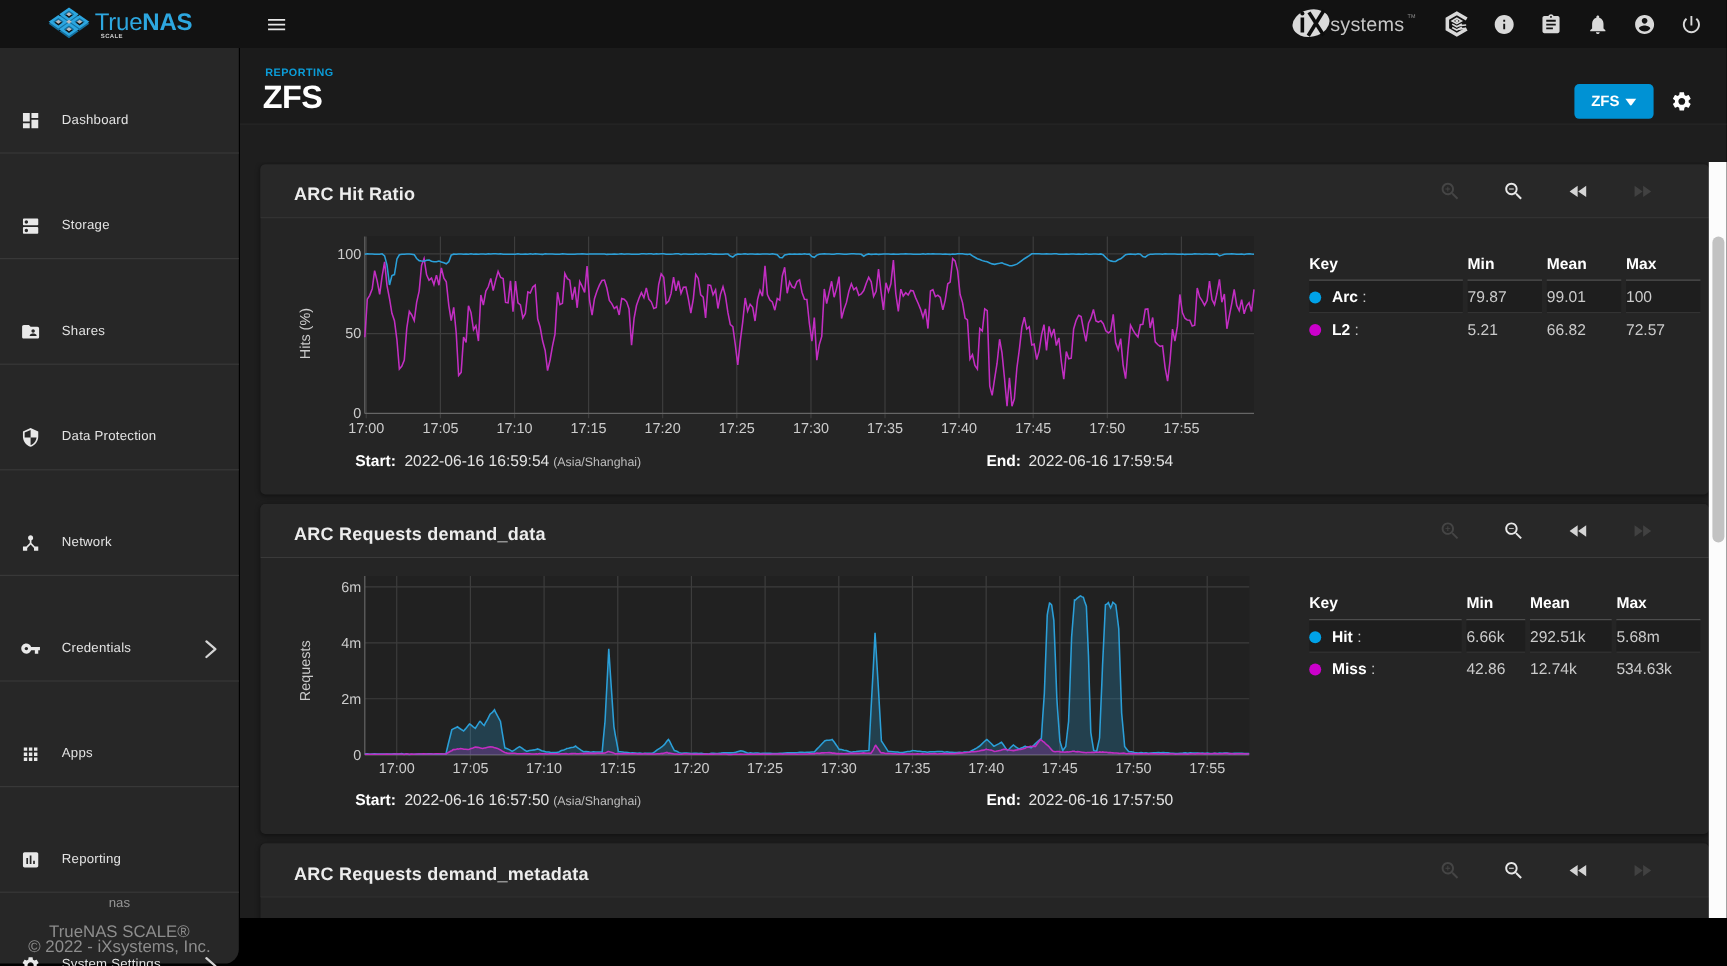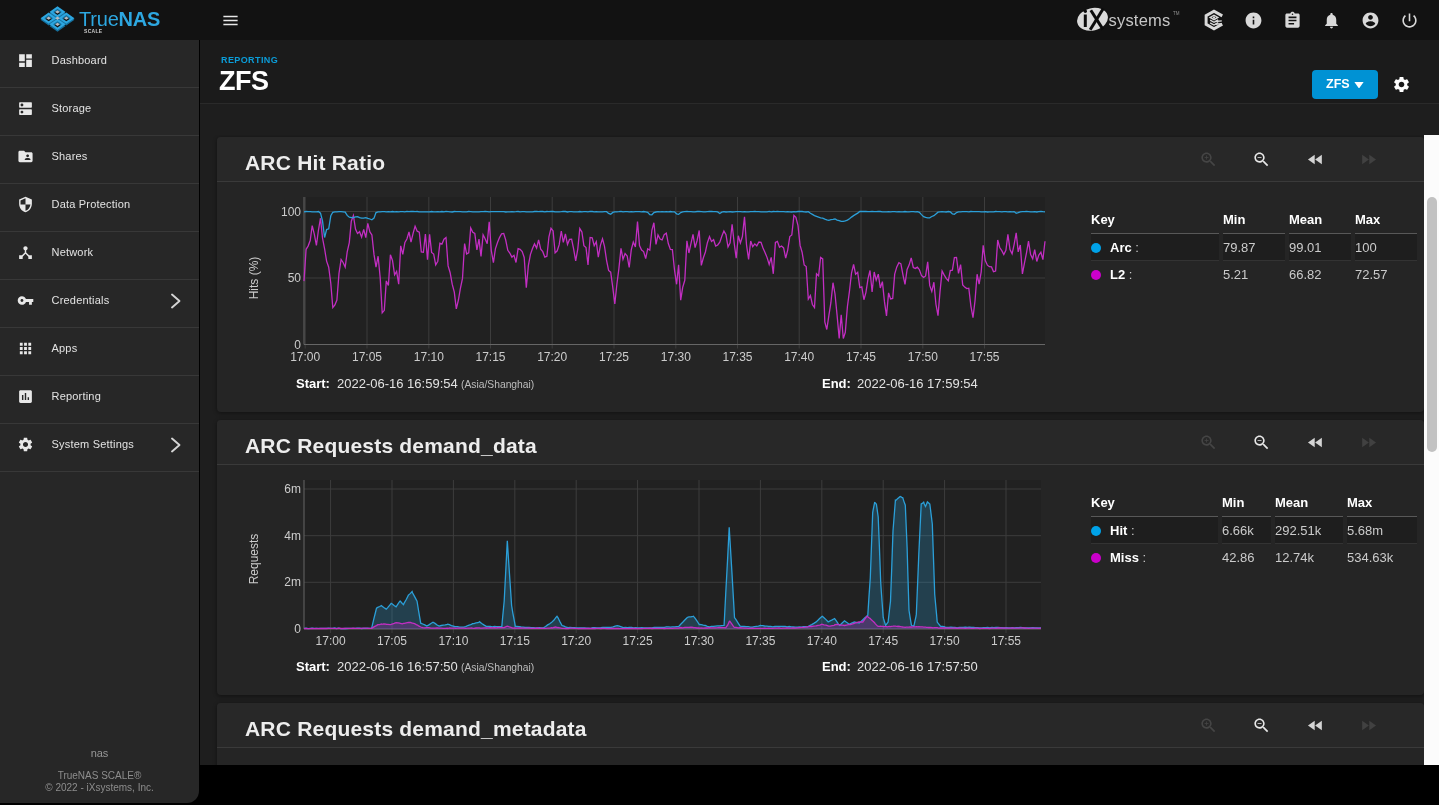--- a/index.html
+++ b/index.html
@@ -1,40 +1,40 @@
 <!DOCTYPE html>
 <html><head><meta charset="utf-8"><title>ZFS</title>
 <style>
 *{margin:0;padding:0;box-sizing:border-box}
 html,body{width:1439px;height:805px;background:#000;font-family:"Liberation Sans",sans-serif;overflow:hidden;position:relative}
 .abs{position:absolute}
 
 #topbar{left:0;top:0;width:1439px;height:40px;background:#121212;}
 
 #sidebar{left:0;top:40px;width:199px;height:763px;background:#272727;border-bottom-right-radius:12px;}
-.navitem{position:relative;height:48px;border-bottom:1px solid #383838;}
+.navitem{position:relative;height:48px;border-bottom:1px solid #383838;margin-top:40px;}
 .navitem .nicon{position:absolute;left:16.5px;top:12px;width:17px;height:17px;}
 .navitem .nlabel{position:absolute;left:51.5px;top:0;line-height:41px;font-size:11px;color:#e3e3e3;letter-spacing:0.2px}
 .navitem .nchev{position:absolute;right:15px;top:11.5px;width:18px;height:18px;}
 #sidefoot{position:absolute;left:0;bottom:9px;width:199px;text-align:center;color:#979797;}
 
 #mainhead{left:200px;top:40px;width:1239px;height:64px;background:#1b1b1b;border-bottom:1px solid #2a2a2a;}
 #crumb{position:absolute;left:21px;top:53px;font-size:9px;font-weight:bold;letter-spacing:.4px;color:#0b9dd9;line-height:9px;top:16px;}
 #title{position:absolute;left:19px;top:28px;font-size:27px;line-height:27px;font-weight:bold;color:#fff;letter-spacing:-0.5px}
 #zfsbtn{position:absolute;left:1112px;top:30px;width:66px;height:29px;background:#0092d4;border-radius:4px;color:#fff;font-size:12.5px;font-weight:bold;text-align:left;line-height:29px;}
 #gear{position:absolute;left:1192px;top:35px;width:19px;height:19px}
 #toolstrip{left:200px;top:104px;width:1239px;height:31px;background:#1e1e1e;}
 #content{left:200px;top:135px;width:1224px;height:630px;background:#1e1e1e;overflow:hidden;}
 
 #sbtrack{left:1424px;top:135px;width:15px;height:630px;background:#fcfcfc;}
 #sbthumb{position:absolute;left:2.5px;top:62px;width:10px;height:255px;background:#c2c2c2;border-radius:5px;}
 
 .panel{position:absolute;left:17px;width:1207px;height:275px;background:#252525;border-radius:4px;box-shadow:0 1px 4px rgba(0,0,0,0.45);}
 .phead{position:absolute;left:0;top:0;width:100%;height:45px;background:#282828;border-bottom:1px solid #3a3a3a;border-radius:4px 4px 0 0;}
-.ptitle{position:absolute;left:28px;top:0;line-height:52px;font-size:21px;font-weight:bold;color:#ededed;letter-spacing:.2px}
+.ptitle{position:absolute;left:28px;top:0;line-height:52px;font-size:15px;font-weight:bold;color:#ededed;letter-spacing:.2px}
 .picon{position:absolute;top:13px;width:19px;height:19px}
 
 .legend{position:absolute;left:870px;top:72px;border-collapse:separate;border-spacing:4px 0;font-size:13px;color:#cbcbcb;}
 .legend th{font-weight:bold;color:#fff;text-align:left;padding:3px 6px 6px 0;border-bottom:1px solid #585858;font-size:13px}
 .legend td{padding:0 6px 0 0;height:27px;}
 .legend tr.odd td{background:#1e1e1e;border-bottom:1px solid #333;}
 
 .legend .dot{display:inline-block;width:10px;height:10px;border-radius:50%;margin-right:9px;vertical-align:-1px}
 .legend b{color:#fff}
 .svgabs{position:absolute;left:0;top:45px}
@@ -359,14 +359,14 @@
       <svg class="nicon" viewBox="0 0 24 24">
         <path fill="#e8e8e8" d="M19.14 12.94c.04-.3.06-.61.06-.94 0-.32-.02-.64-.07-.94l2.03-1.58c.18-.14.23-.41.12-.61l-1.92-3.32c-.12-.22-.37-.29-.59-.22l-2.39.96c-.5-.38-1.03-.7-1.62-.94l-.36-2.54c-.04-.24-.24-.41-.48-.41h-3.84c-.24 0-.43.17-.47.41l-.36 2.54c-.59.24-1.13.57-1.62.94l-2.39-.96c-.22-.08-.47 0-.59.22L2.74 8.87c-.12.21-.08.47.12.61l2.03 1.58c-.05.3-.09.63-.09.94s.02.64.07.94l-2.03 1.58c-.18.14-.23.41-.12.61l1.92 3.32c.12.22.37.29.59.22l2.39-.96c.5.38 1.03.7 1.62.94l.36 2.54c.05.24.24.41.48.41h3.84c.24 0 .44-.17.47-.41l.36-2.54c.59-.24 1.13-.56 1.62-.94l2.39.96c.22.08.47 0 .59-.22l1.92-3.32c.12-.22.07-.47-.12-.61l-2.01-1.58zM12 15.6c-1.98 0-3.6-1.62-3.6-3.6s1.62-3.6 3.6-3.6 3.6 1.62 3.6 3.6-1.62 3.6-3.6 3.6z"></path>
       </svg>
       <span class="nlabel">System Settings</span>
       <svg class="nchev" viewBox="0 0 18 18">
         <path d="M6 2.5 L13.5 9 L6 15.5" fill="none" stroke="#d4d4d4" stroke-width="1.9" stroke-linecap="round" stroke-linejoin="round"></path>
       </svg>
     </div>
 <div id="sidefoot">
 <div style="font-size:11px;margin-bottom:11px">nas</div>
-<div style="font-size:10px;color:#8d8d8d;line-height:12px">TrueNAS SCALE®<br>© 2022 - iXsystems, Inc.</div>
+<div style="font-size:14px;color:#8d8d8d;line-height:12px">TrueNAS SCALE®<br>© 2022 - iXsystems, Inc.</div>
 </div>
 </div>
 </body></html>

